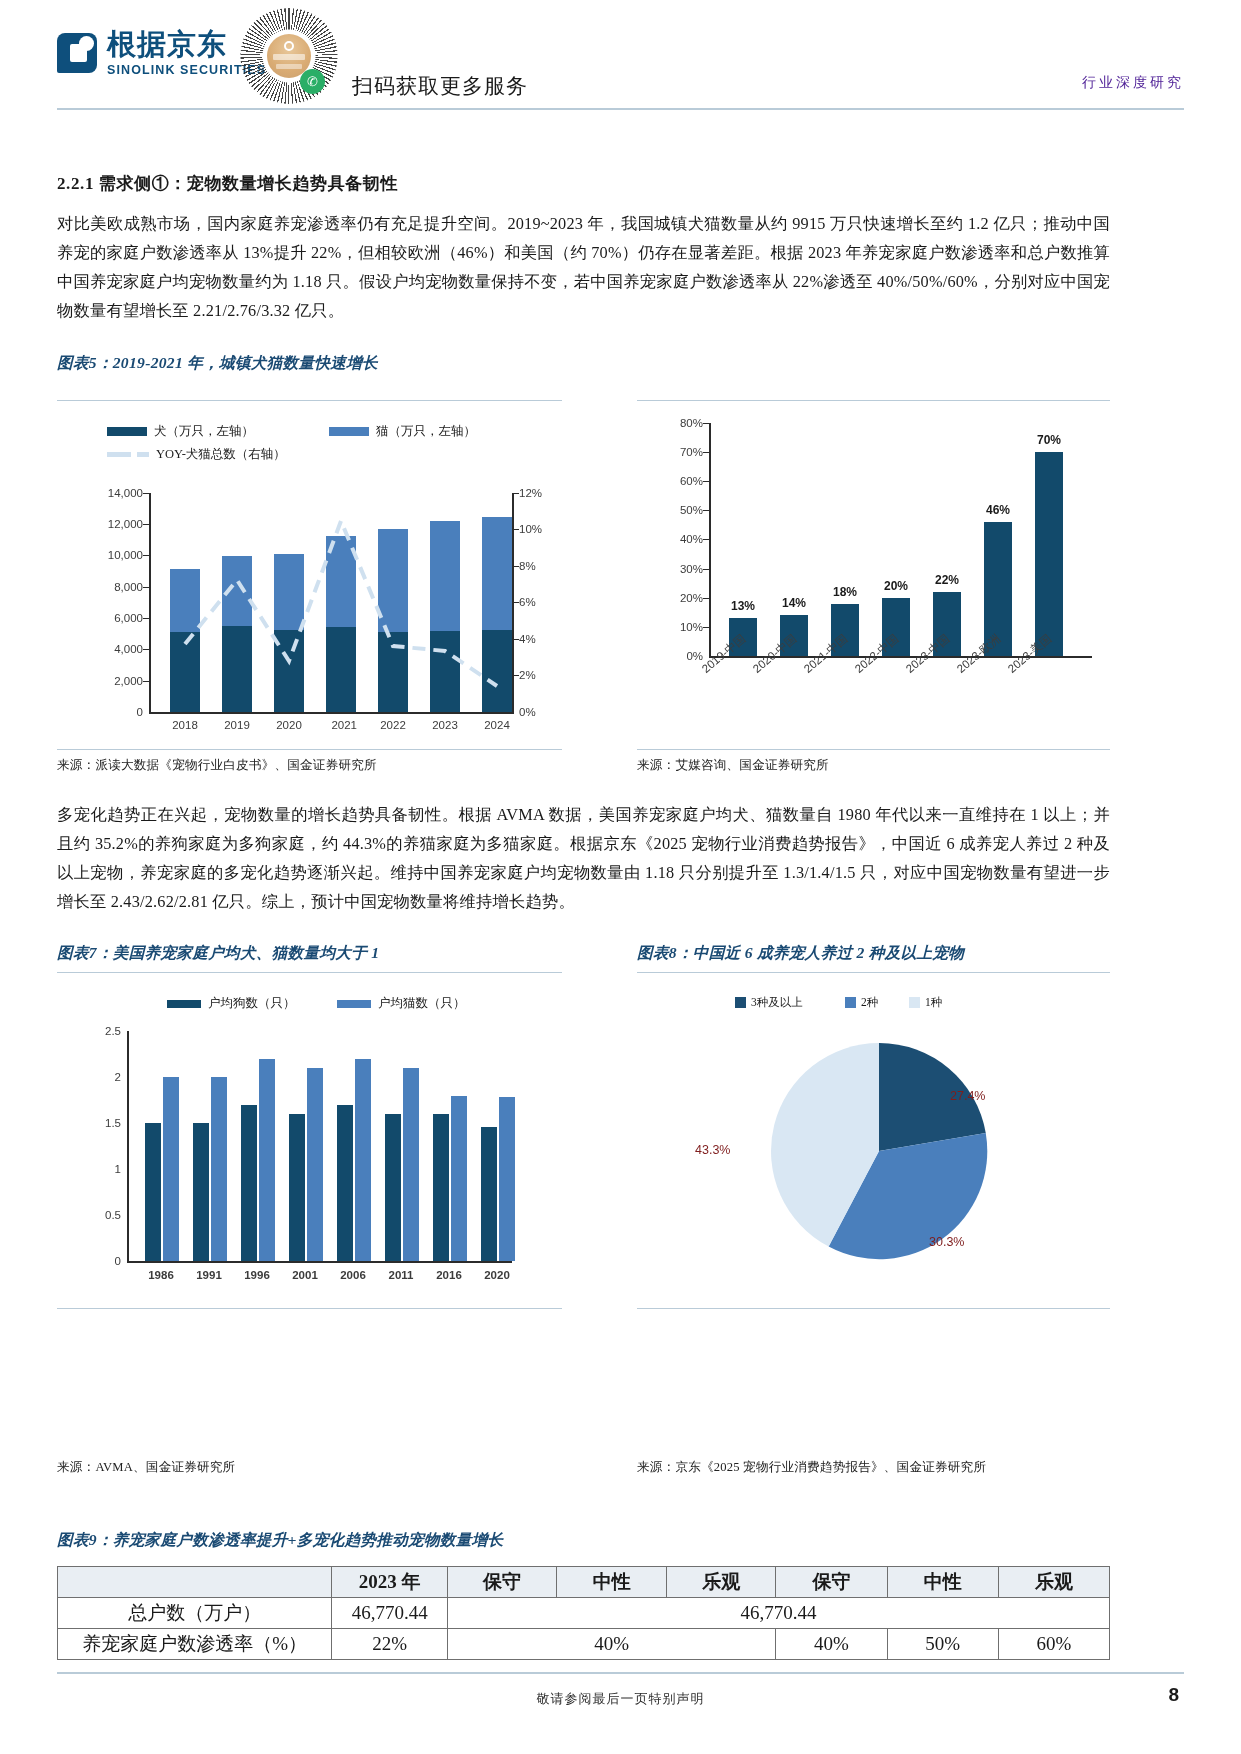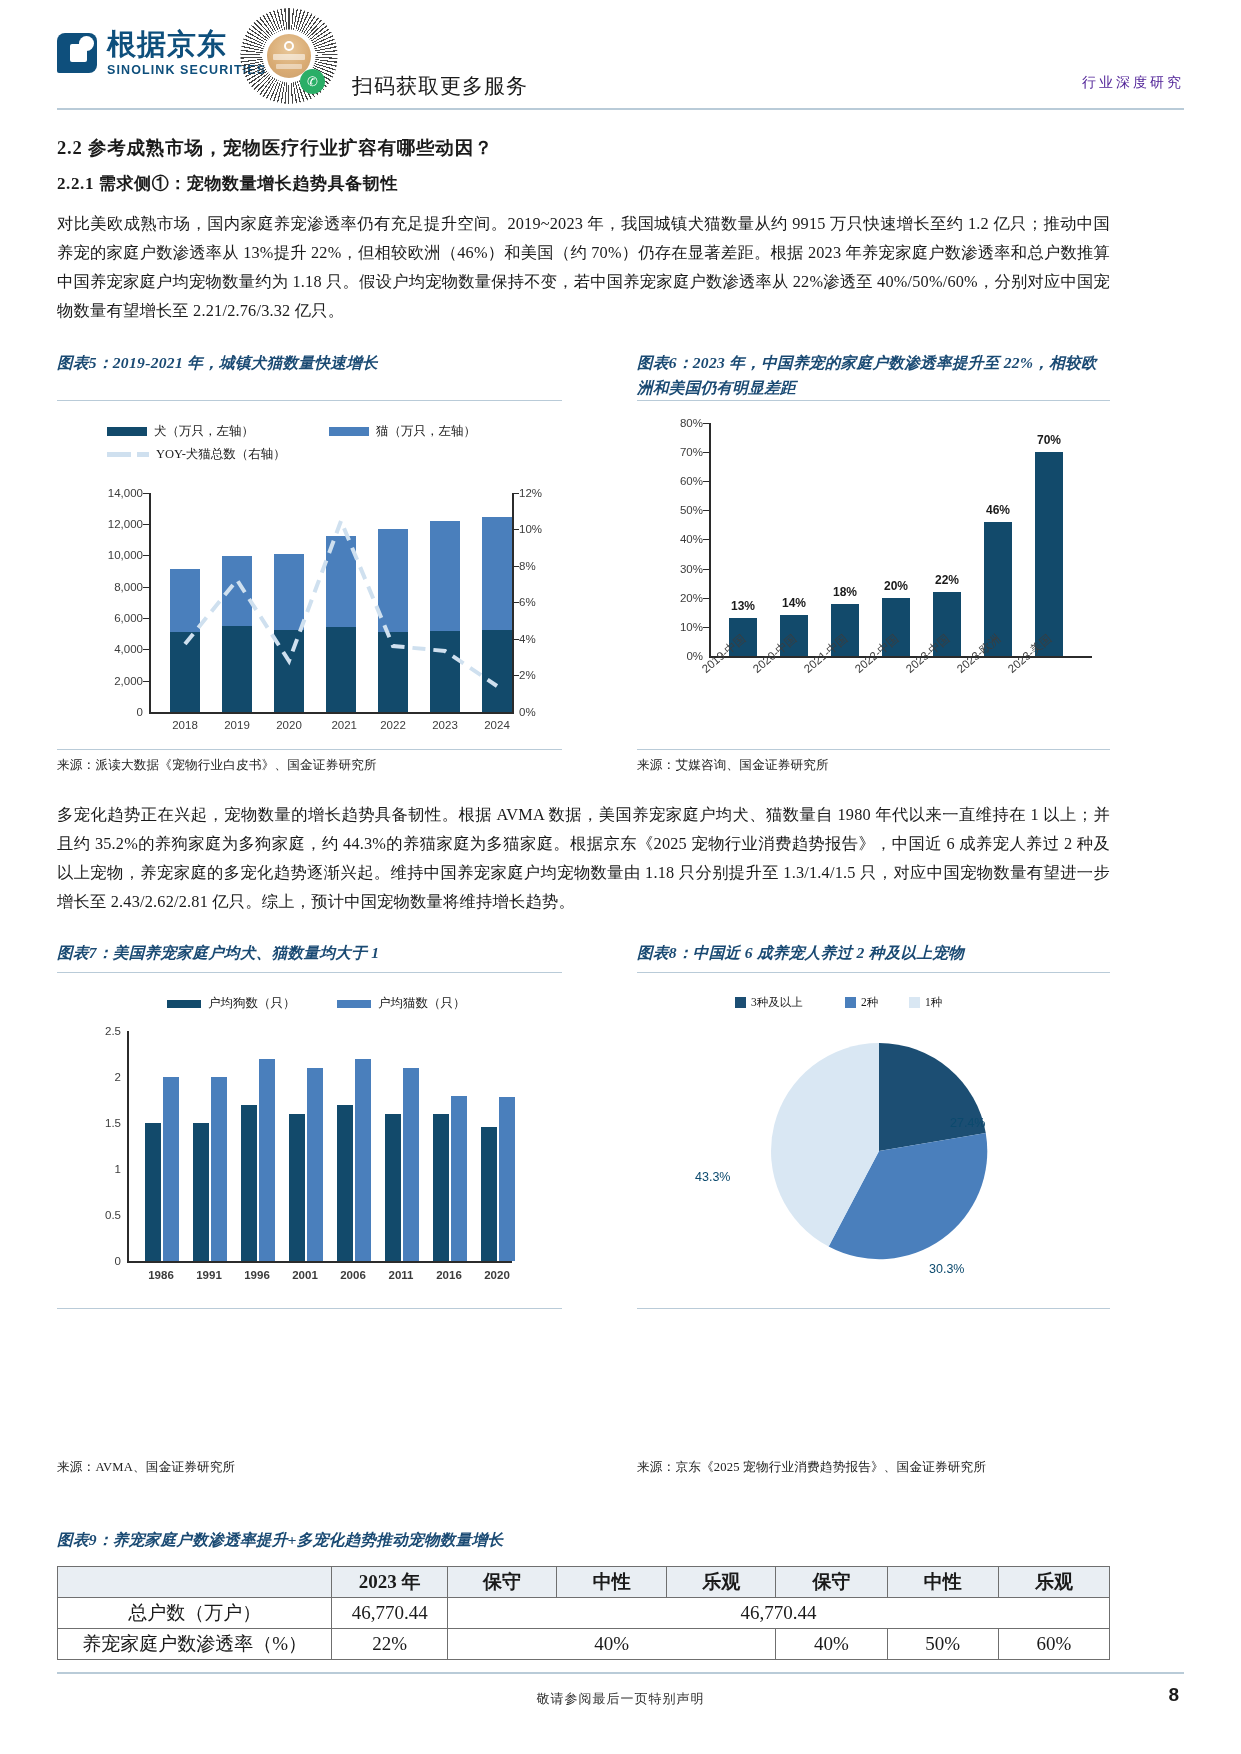--- a/index.html
+++ b/index.html
@@ -73,21 +73,21 @@
      font-family:"Liberation Serif",serif;}
   .tbl thead th{background:#e9eef3;font-weight:bold;}
   .tbl .lead{text-align:center;}
 
   
   .footer-rule{position:absolute;left:57px;right:57px;top:1672px;height:1.6px;background:#b9cbd8;}
   .footer-text{position:absolute;left:0;right:0;top:1690px;text-align:center;font-size:13px;color:#2b2b2b;letter-spacing:1px;}
   .page-num{position:absolute;right:62px;top:1684px;font-size:19px;font-weight:bold;
      font-family:"Liberation Sans",sans-serif;}
 
-  .pie-label{position:absolute;font-family:"Liberation Sans",sans-serif;font-size:12.5px;color:#0c4a6e;margin-top:27px;}
+  .pie-label{position:absolute;font-family:"Liberation Sans",sans-serif;font-size:12.5px;color:#7f1d1d;}
 </style>
 </head>
 <body>
 
 <div class="page">
 
   <div class="header">
     <div class="logo-wrap">
       <div class="logo-mark">
         <div class="sq"></div>
@@ -108,21 +108,20 @@
           <div class="c3"></div>
         </div>
       <div class="qr-wechat">✆</div>
     </div>
 
     <div class="scan-text">扫码获取更多服务</div>
     <div class="header-right">行业深度研究</div>
     <div class="header-rule"></div>
   </div>
 
-  <div class="h2">2.2 参考成熟市场，宠物医疗行业扩容有哪些动因？</div>
   <div class="h3">2.2.1 需求侧①：宠物数量增长趋势具备韧性</div>
   <div class="para" id="para1">对比美欧成熟市场，国内家庭养宠渗透率仍有充足提升空间。2019~2023 年，我国城镇犬猫数量从约 9915 万只快速增长至约 1.2 亿只；推动中国养宠的家庭户数渗透率从 13%提升 22%，但相较欧洲（46%）和美国（约 70%）仍存在显著差距。根据 2023 年养宠家庭户数渗透率和总户数推算中国养宠家庭户均宠物数量约为 1.18 只。假设户均宠物数量保持不变，若中国养宠家庭户数渗透率从 22%渗透至 40%/50%/60%，分别对应中国宠物数量有望增长至 2.21/2.76/3.32 亿只。</div>
   <div class="para" id="para2">多宠化趋势正在兴起，宠物数量的增长趋势具备韧性。根据 AVMA 数据，美国养宠家庭户均犬、猫数量自 1980 年代以来一直维持在 1 以上；并且约 35.2%的养狗家庭为多狗家庭，约 44.3%的养猫家庭为多猫家庭。根据京东《2025 宠物行业消费趋势报告》，中国近 6 成养宠人养过 2 种及以上宠物，养宠家庭的多宠化趋势逐渐兴起。维持中国养宠家庭户均宠物数量由 1.18 只分别提升至 1.3/1.4/1.5 只，对应中国宠物数量有望进一步增长至 2.43/2.62/2.81 亿只。综上，预计中国宠物数量将维持增长趋势。</div>
 
   <div class="fig-cap" style="left:57px;top:350px;width:500px;">图表5：2019-2021 年，城镇犬猫数量快速增长</div>
   <div class="fig-box" style="left:57px;top:400px;width:505px;height:348px;">
 
     <div class="legend-item" style="left:50px;top:22px;">
       <span class="swatch" style="background:#124a6b;"></span>
       <span>犬（万只，左轴）</span>
@@ -199,21 +198,20 @@
     <div class="axis-label" style="left:112px;top:318px;width:32px;text-align:center;">2018</div>
     <div class="axis-label" style="left:164px;top:318px;width:32px;text-align:center;">2019</div>
     <div class="axis-label" style="left:216px;top:318px;width:32px;text-align:center;">2020</div>
     <div class="axis-label" style="left:268px;top:318px;width:32px;text-align:right;">2021</div>
     <div class="axis-label" style="left:320px;top:318px;width:32px;text-align:center;">2022</div>
     <div class="axis-label" style="left:372px;top:318px;width:32px;text-align:center;">2023</div>
     <div class="axis-label" style="left:424px;top:318px;width:32px;text-align:center;">2024</div>
   </div>
   <div class="src" style="left:57px;top:757px;">来源：派读大数据《宠物行业白皮书》、国金证券研究所</div>
 
-  <div class="fig-cap" style="left:637px;top:350px;width:475px;">图表6：2023 年，中国养宠的家庭户数渗透率提升至 22%，相较欧洲和美国仍有明显差距</div>
   <div class="fig-box" style="left:637px;top:400px;width:473px;height:348px;">
 
     <div style="position:absolute;left:72px;top:22px;width:1.6px;height:234px;background:#2b2b2b;"></div>
     <div style="position:absolute;left:72px;top:255px;width:383px;height:1.6px;background:#2b2b2b;"></div>
 
     <div class="axis-label r" style="left:20px;top:16px;width:46px;">80%</div>
     <div class="tickline" style="left:66px;top:22px;width:7px;height:1.4px;"></div>
     <div class="axis-label r" style="left:20px;top:45px;width:46px;">70%</div>
     <div class="tickline" style="left:66px;top:51px;width:7px;height:1.4px;"></div>
     <div class="axis-label r" style="left:20px;top:74px;width:46px;">60%</div>

